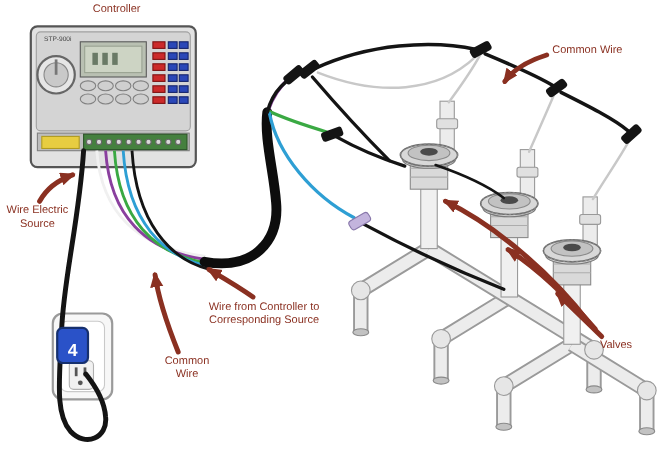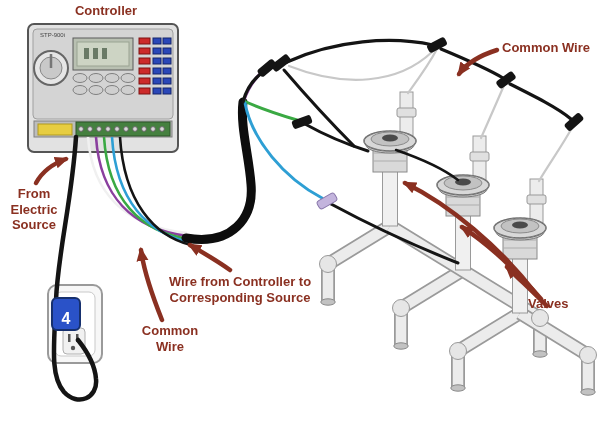--- a/index.html
+++ b/index.html
@@ -1,24 +1,24 @@
 <!DOCTYPE html>
 <html><head>
 <meta charset="utf-8">
 <style>
   html,body{margin:0;padding:0;background:#ffffff;}
   #stage{position:relative;width:600px;height:427px;background:#ffffff;overflow:hidden;
          font-family:"Liberation Sans","DejaVu Sans",sans-serif;}
-  .label{position:absolute;color:#8a3021;font-weight:bold;font-size:13px;line-height:1.2;text-align:center;}
+  .label{position:absolute;color:#8a3021;font-weight:normal;font-size:10px;line-height:1.2;text-align:center;}
   #lbl-controller{left:60px;top:3px;width:92px;}
   #lbl-common-top{left:502px;top:40px;width:96px;text-align:left;}
   #lbl-electric{left:2px;top:186px;width:64px;}
   #lbl-wire-valve{left:166px;top:274px;width:148px;}
   #lbl-common-bottom{left:140px;top:323px;width:60px;}
-  #lbl-valves{left:528px;top:296px;width:64px;text-align:left;}
+  #lbl-valves{left:528px;top:308px;width:64px;text-align:center;}
   svg.canvas{position:absolute;left:0;top:0;}
 </style>
 </head>
 <body>
 
 <div id="stage">
 
   <svg class="canvas" width="600" height="427" viewBox="0 0 600 427">
     <defs>
       <marker id="ah" markerUnits="userSpaceOnUse" markerWidth="16" markerHeight="14" refX="11" refY="6" orient="auto">
@@ -195,17 +195,17 @@
       <path d="M162,320 C152,295 144,272 141,250" marker-end="url(#ah)" stroke="#8a3021"></path>
       <path d="M230,270 C216,260 202,252 190,245" marker-end="url(#ah)" stroke="#8a3021"></path>
       <path d="M536,294 C500,247 450,205 405,183" marker-end="url(#ah)" stroke="#8a3021"></path>
       <path d="M541,299 C514,268 487,243 462,227" marker-end="url(#ah)" stroke="#8a3021"></path>
       <path d="M547,306 C532,291 518,278 507,267" marker-end="url(#ah)" stroke="#8a3021"></path>
     </g>
   </svg>
 
   <div class="label" id="lbl-controller">Controller</div>
   <div class="label" id="lbl-common-top">Common Wire</div>
-  <div class="label" id="lbl-electric">From Electric Source</div>
+  <div class="label" id="lbl-electric">Wire Electric Source</div>
   <div class="label" id="lbl-wire-valve">Wire from Controller to Corresponding Source</div>
   <div class="label" id="lbl-common-bottom">Common Wire</div>
   <div class="label" id="lbl-valves">Valves</div>
 </div>
 
 </body></html>

